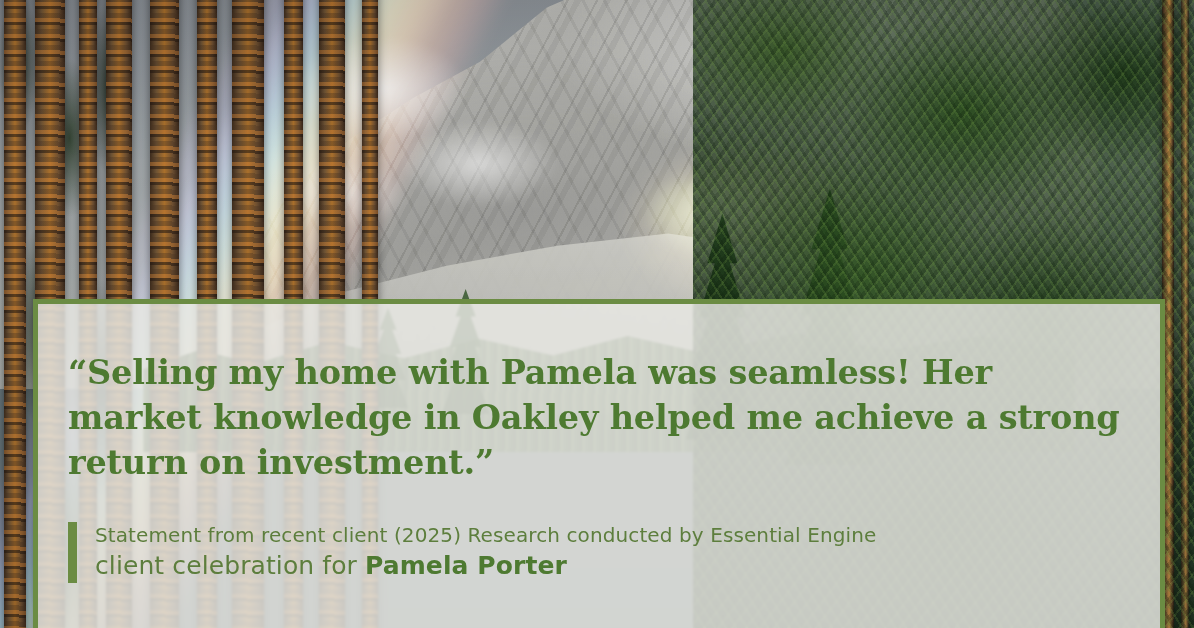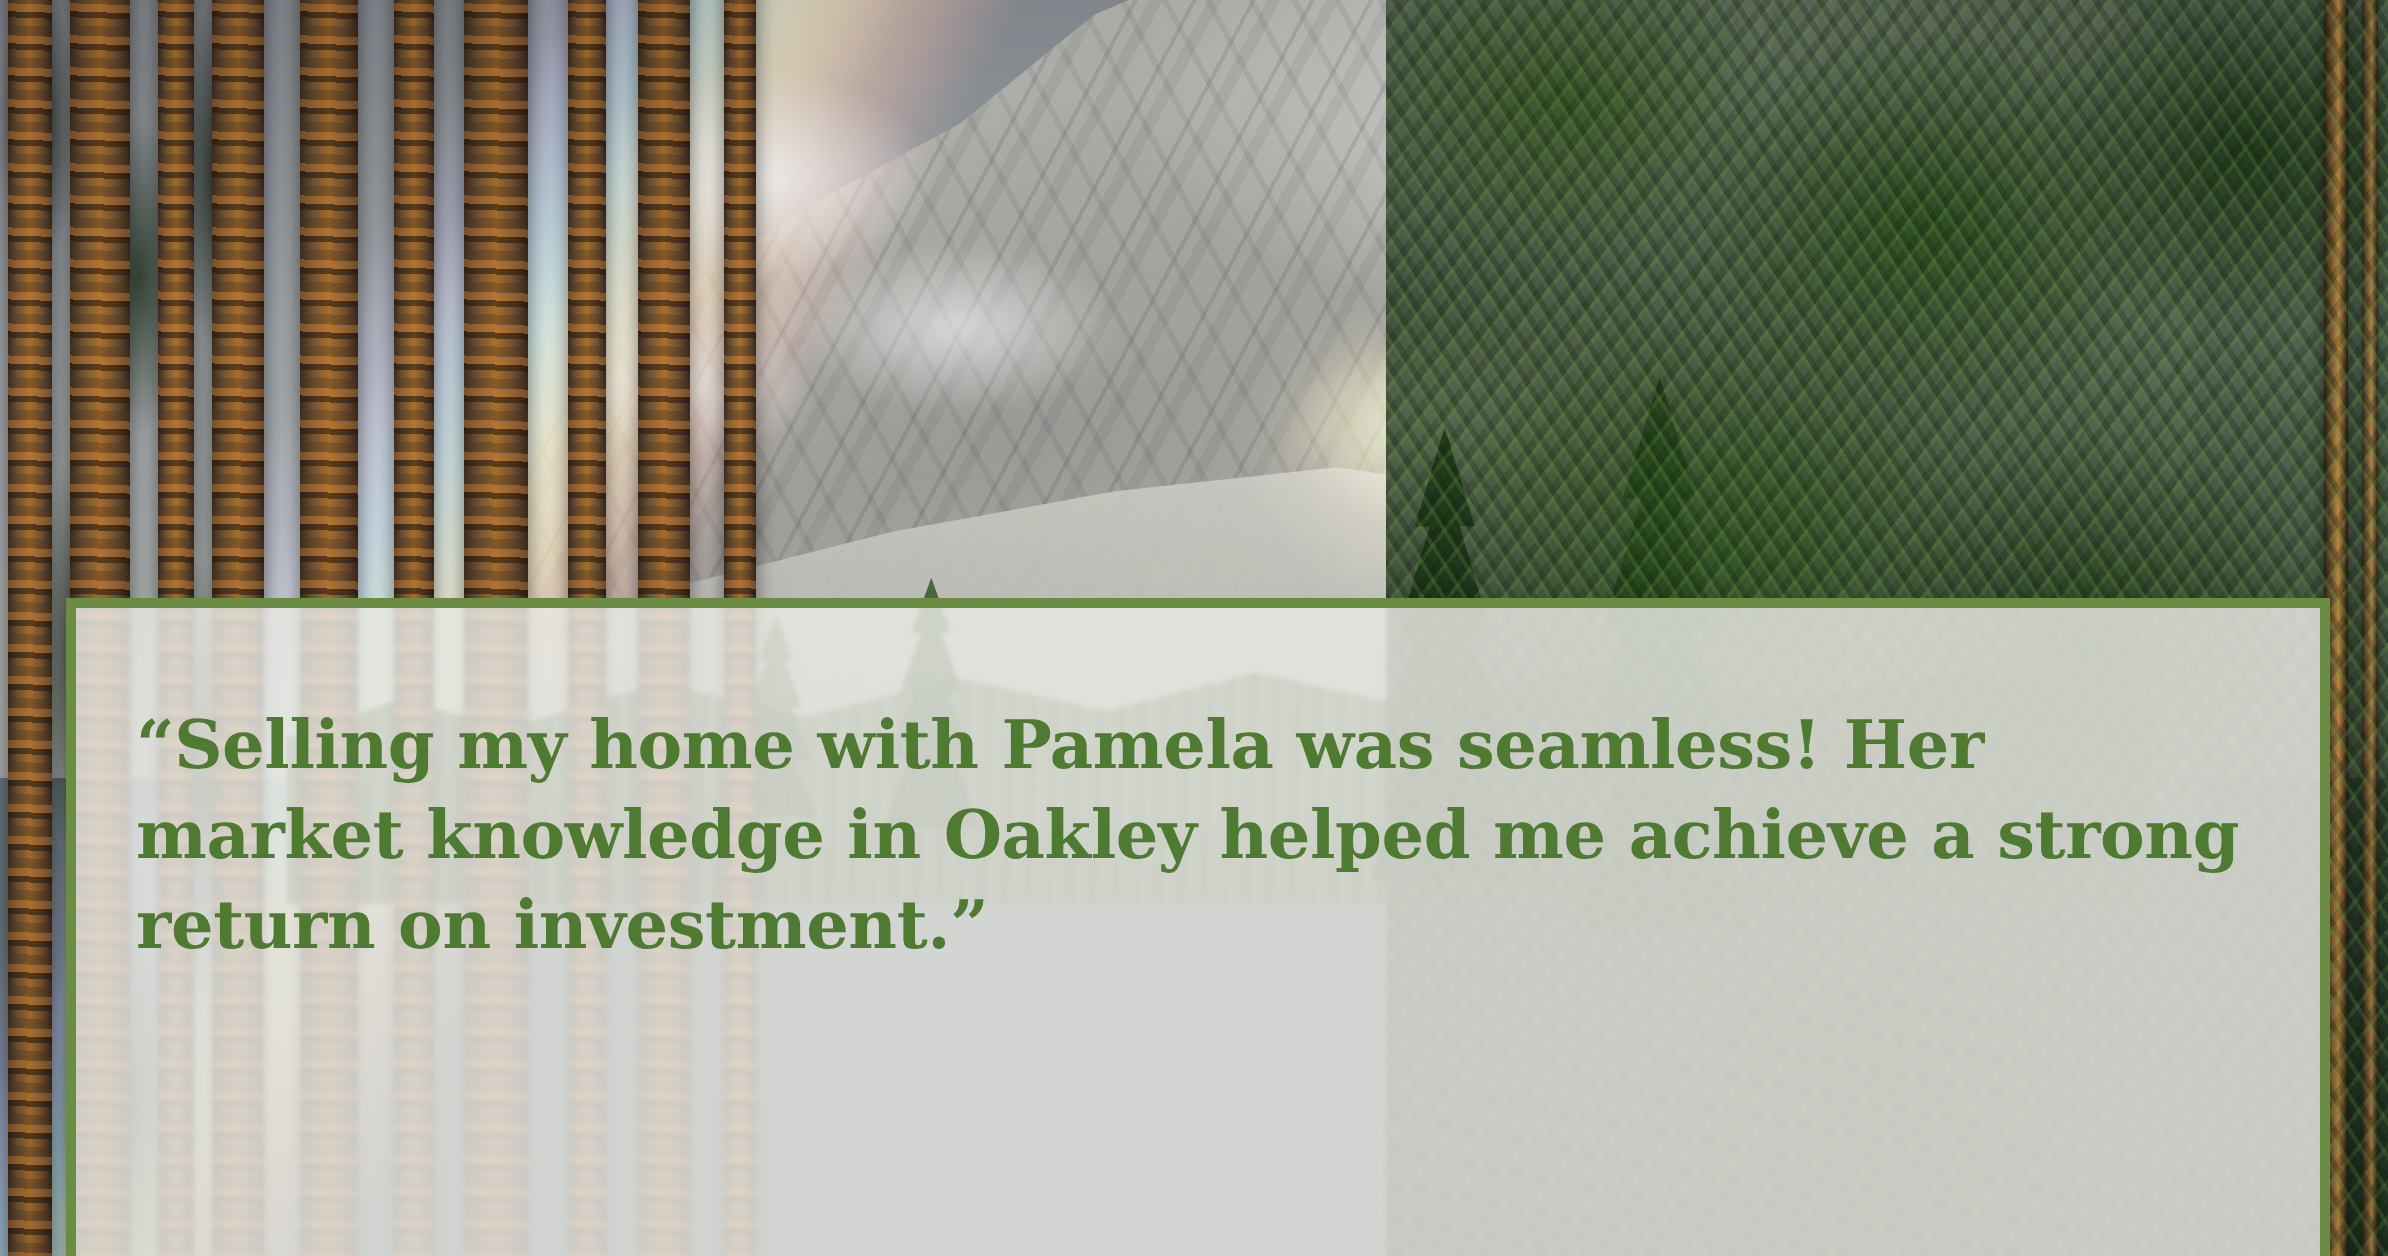--- a/index.html
+++ b/index.html
@@ -371,17 +371,26 @@
     </div>
 
     <div class="grade"></div>
   </div>
 
   <div class="panel">
     <div class="panel-inner">
 
       <p class="quote">“Selling my home with Pamela was seamless! Her market knowledge in Oakley helped me achieve a strong return on investment.”</p>
 
+      <div class="attribution">
+        <div class="accent-bar"></div>
+        <div class="attr-text">
+          <span class="attr-line1">Statement from recent client (2025) Research conducted by Essential Engine</span>
+          <span class="attr-line2">
+            <span>client celebration for </span><span class="name">Pamela Porter</span>
+          </span>
+        </div>
+      </div>
 
     </div>
   </div>
 
 </div>
 
 </body></html>

